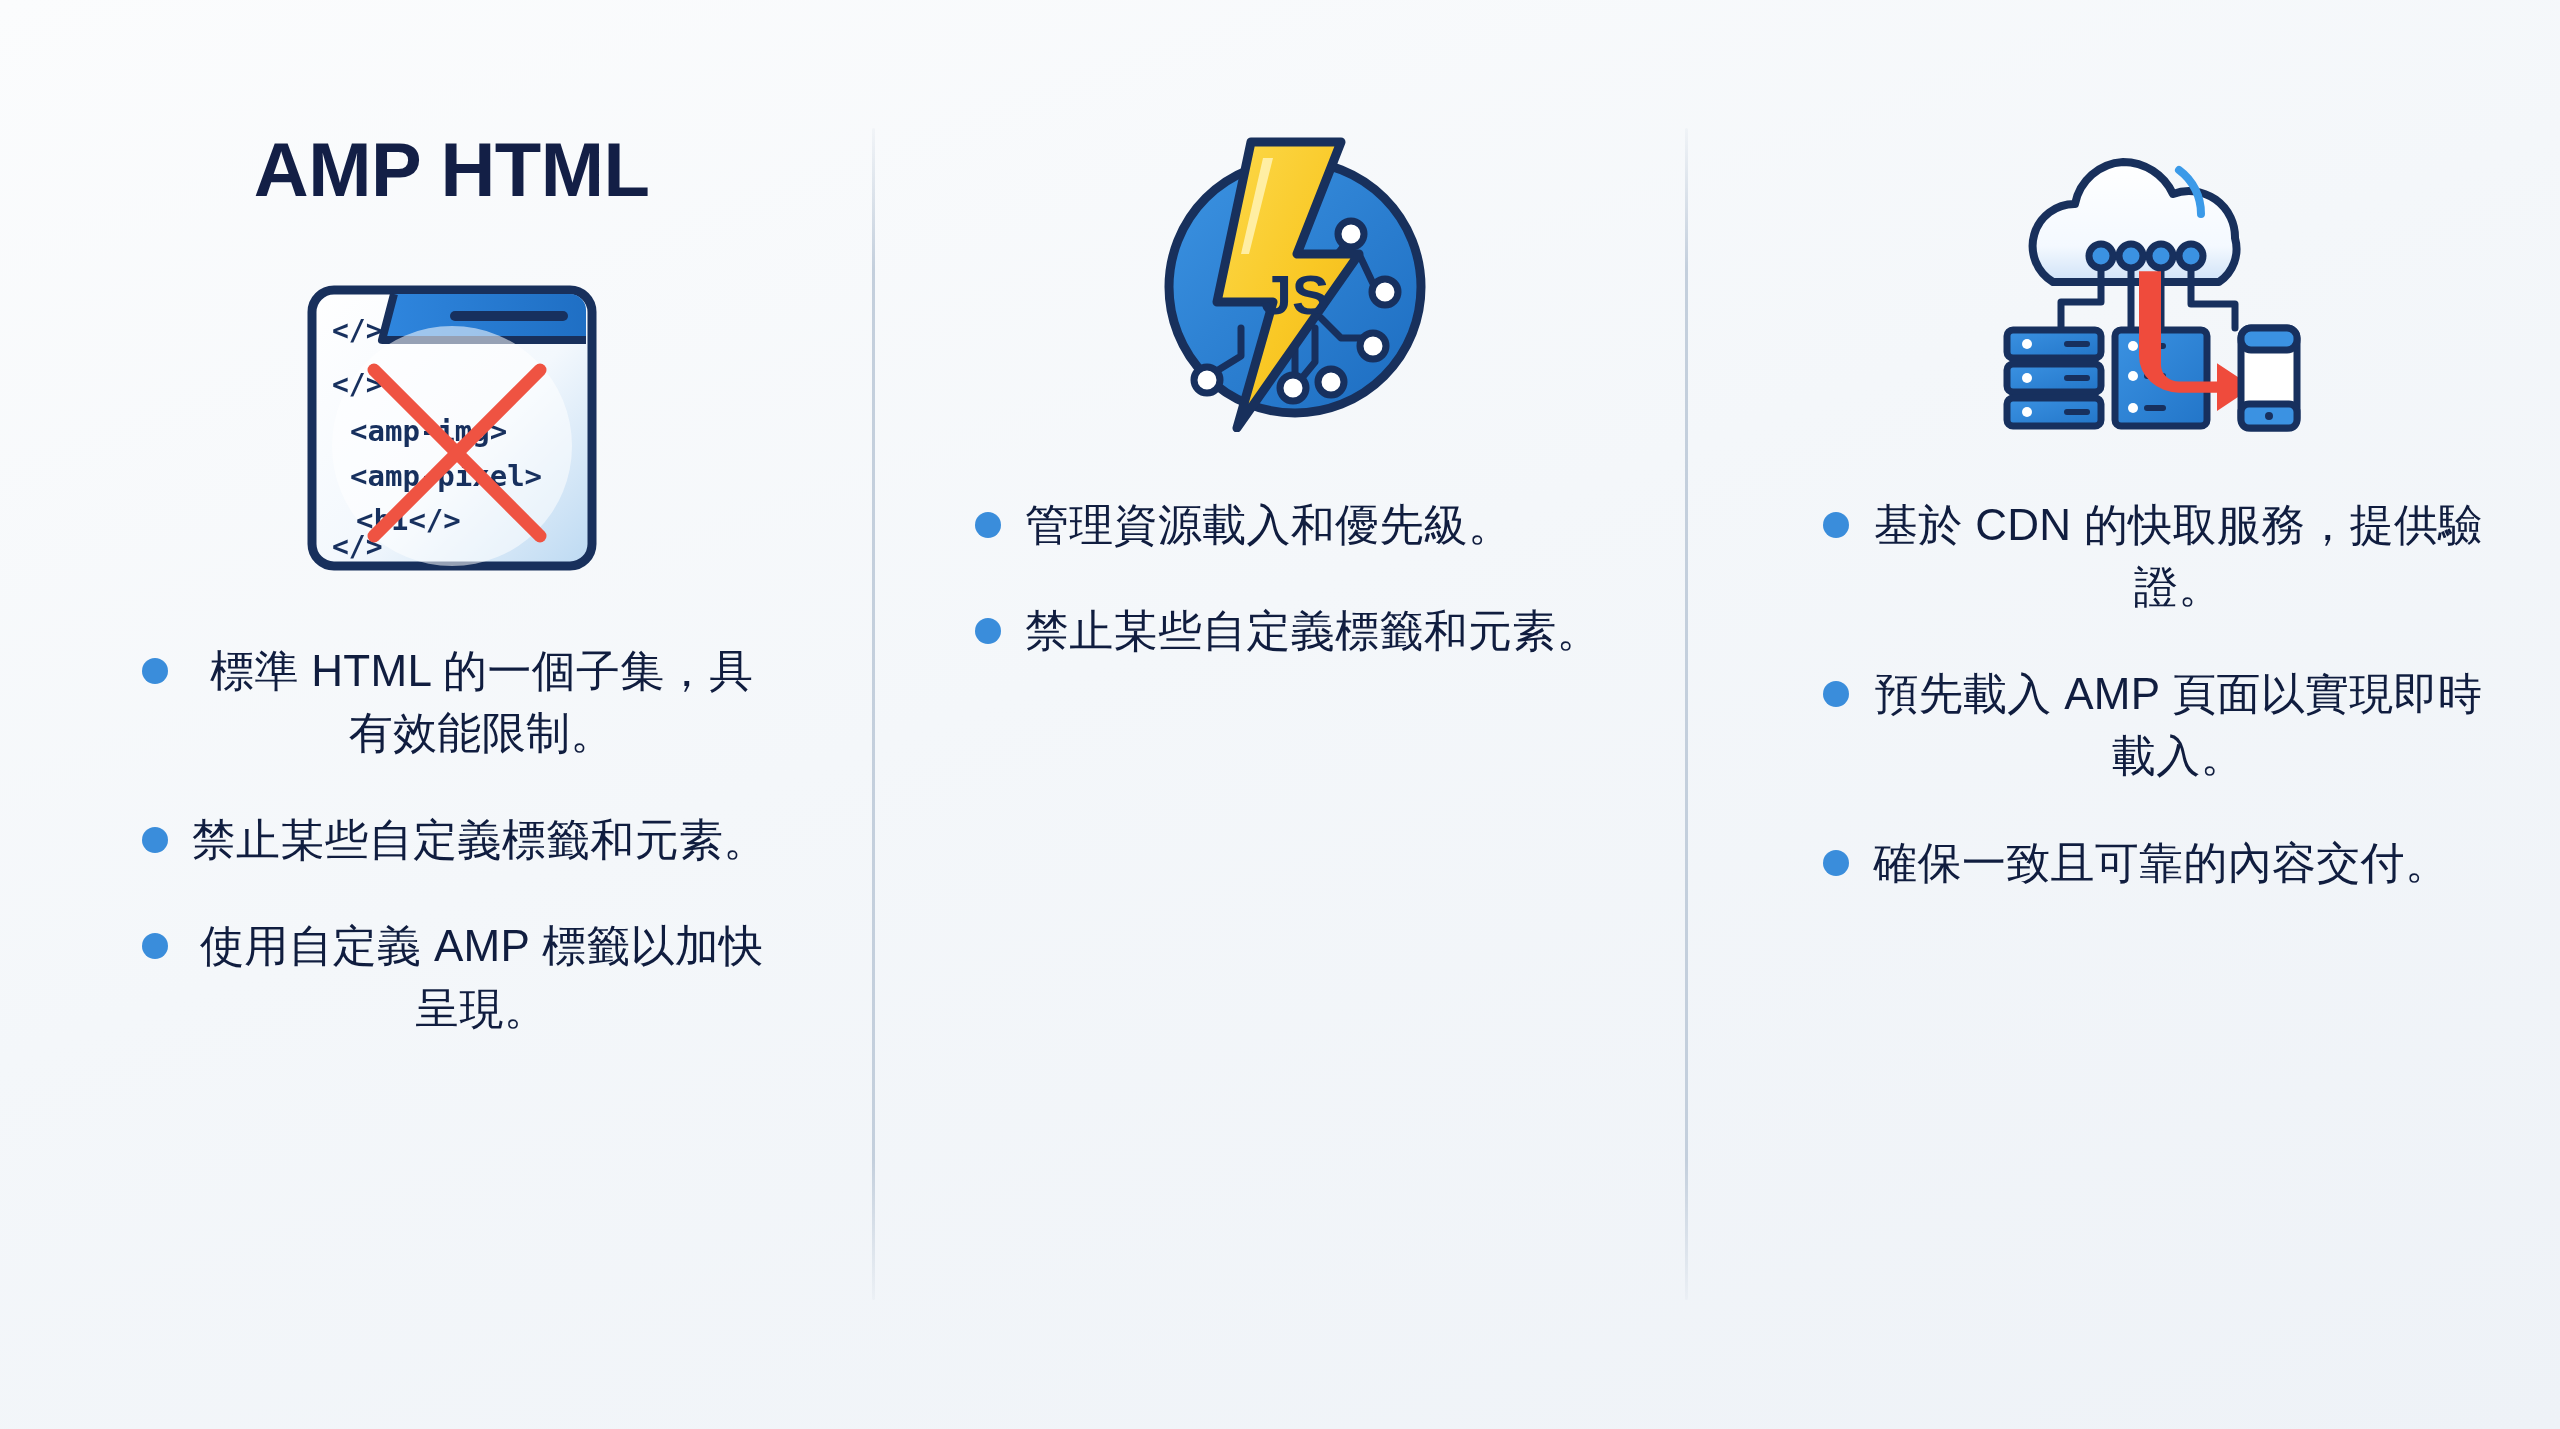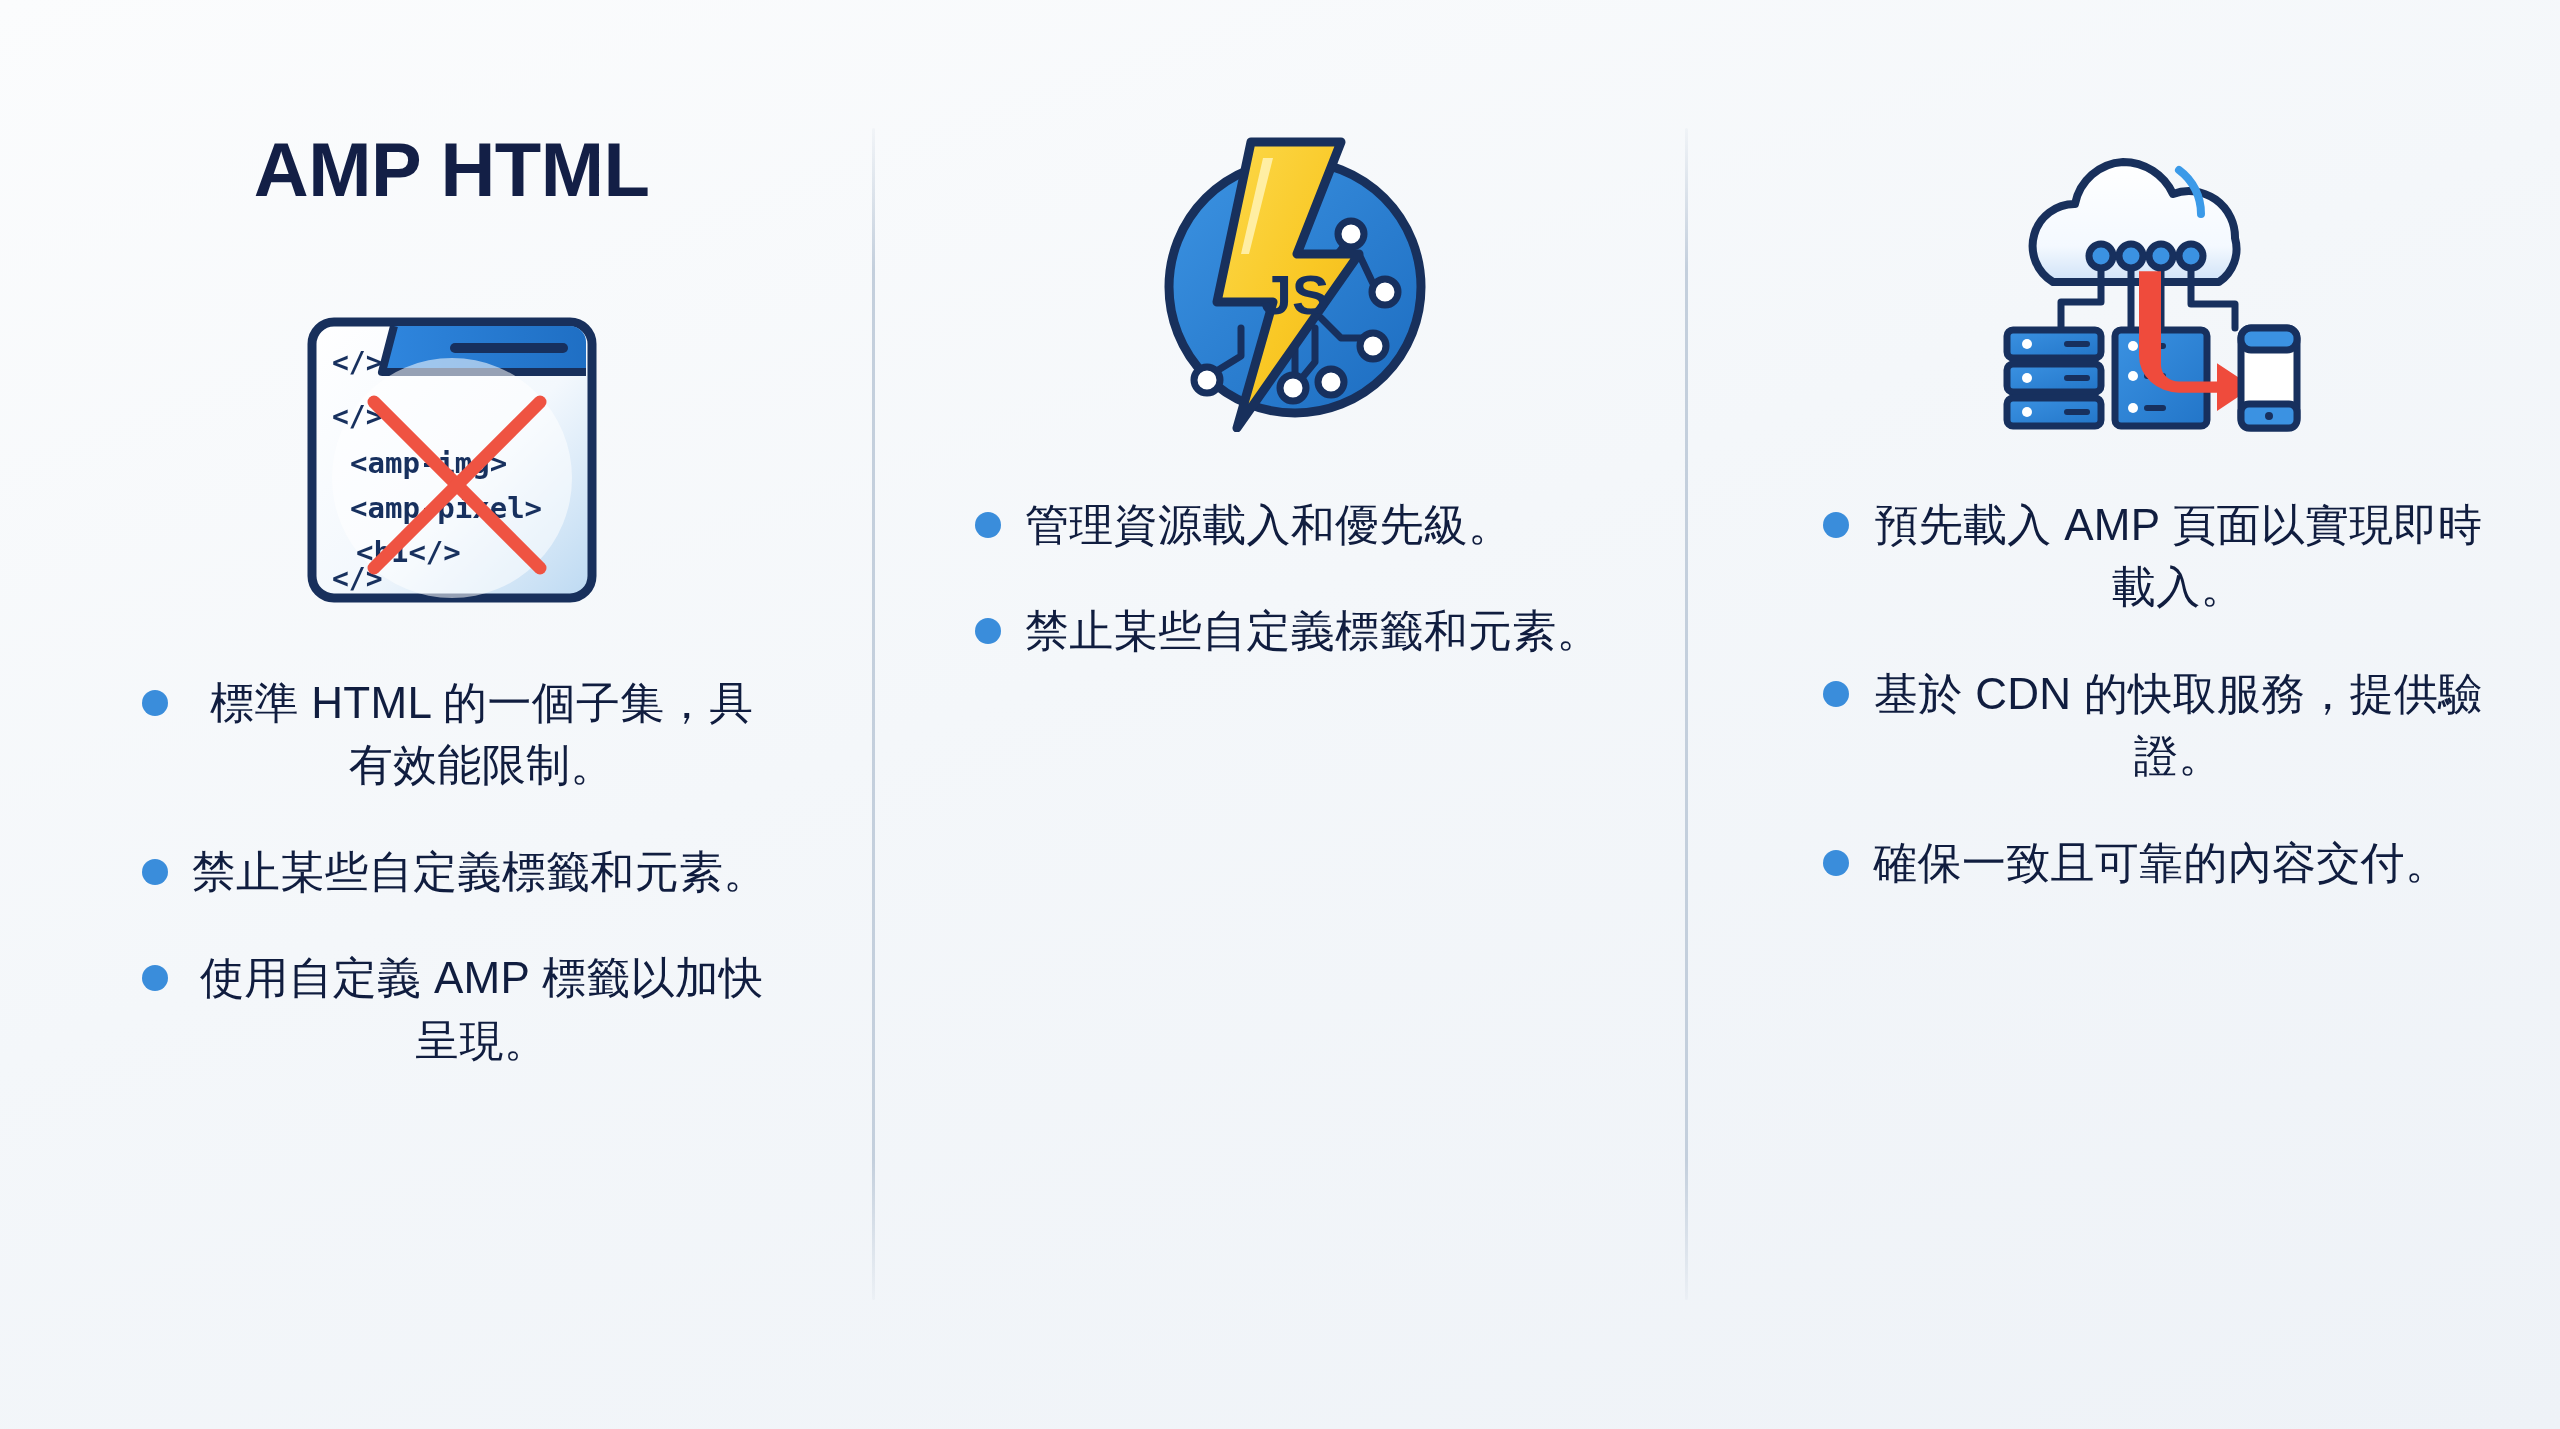--- a/index.html
+++ b/index.html
@@ -53,21 +53,21 @@
   .divider-1 { left: 872px; }
   .divider-2 { left: 1685px; }
 
   
   .col-title {
     font-size: 76px;
     font-weight: bold;
     color: #131f46;
     letter-spacing: -0.5px;
     line-height: 1;
-    margin: 0 0 102px 0;
+    margin: 0 0 70px 0;
     text-align: center;
     white-space: nowrap;
   }
 
   
   .icon-wrap {
     height: 300px;
     display: flex;
     align-items: center;
     justify-content: center;
@@ -300,25 +300,25 @@
             <rect x="258" y="196" width="56" height="22" rx="10" fill="#3b92e2"></rect>
             <rect x="258" y="272" width="56" height="24" rx="8" fill="#3b92e2"></rect>
           </g>
           <circle cx="286" cy="284" r="4" fill="#17305e"></circle>
         </svg>
       </div>
 
       <div class="bullets">
         <div class="bullet">
           <span class="bullet-dot"></span>
+          <span class="bullet-text">基於 CDN 的快取服務，提供驗證。</span>
+        </div>
+        <div class="bullet">
+          <span class="bullet-dot"></span>
           <span class="bullet-text">預先載入 AMP 頁面以實現即時載入。</span>
-        </div>
-        <div class="bullet">
-          <span class="bullet-dot"></span>
-          <span class="bullet-text">基於 CDN 的快取服務，提供驗證。</span>
         </div>
         <div class="bullet">
           <span class="bullet-dot"></span>
           <span class="bullet-text">確保一致且可靠的內容交付。</span>
         </div>
       </div>
     </div>
 
   </div>
 </div>

